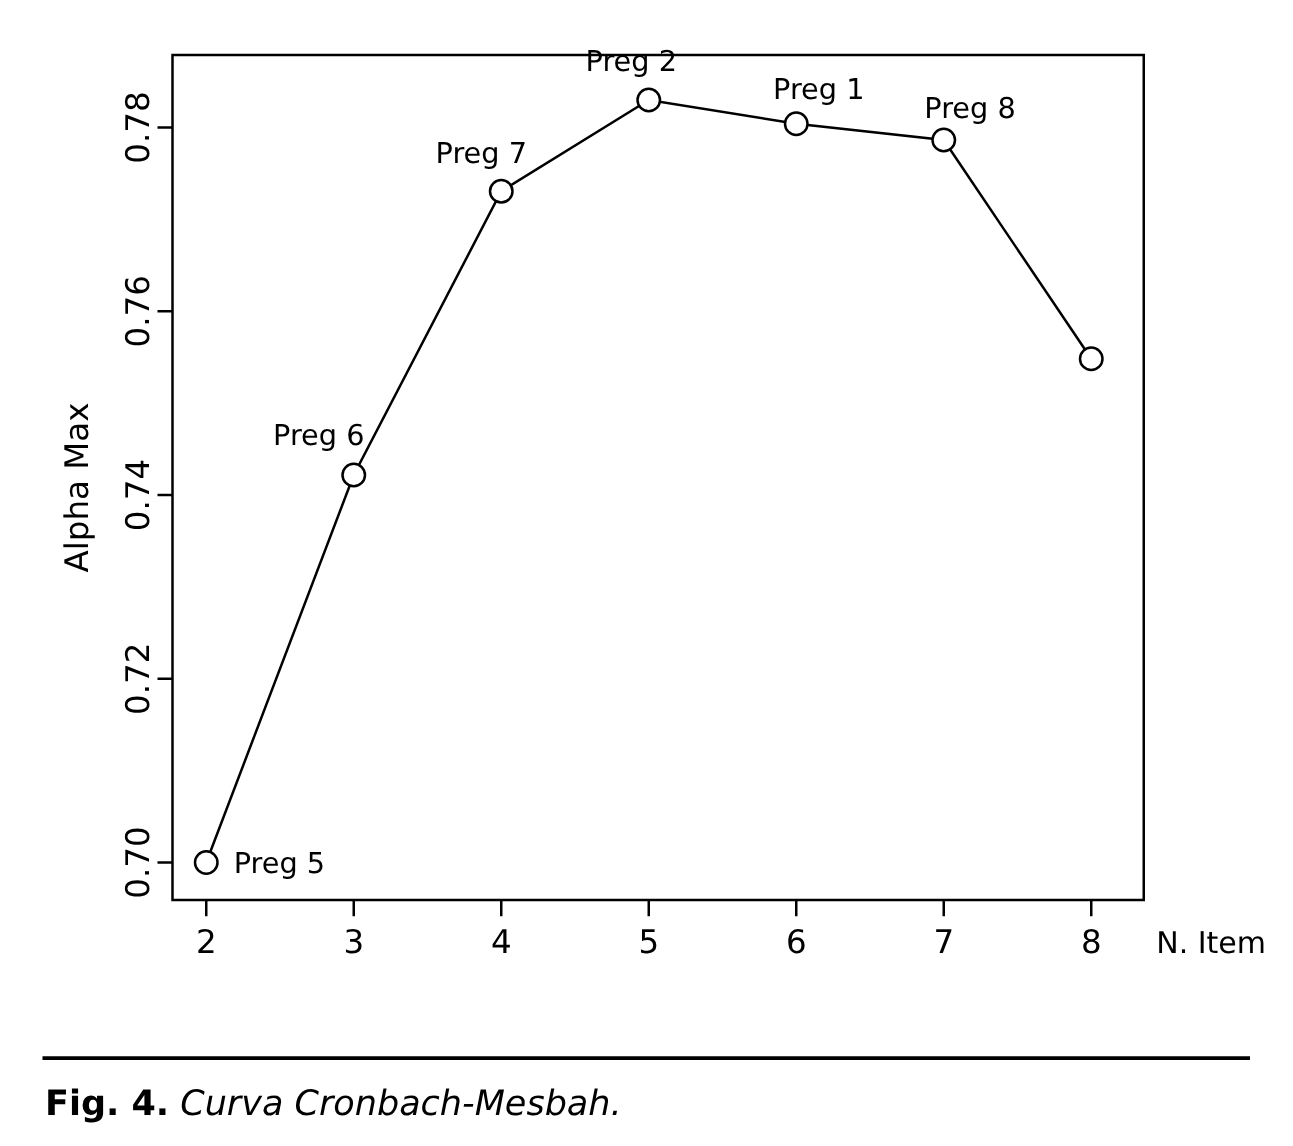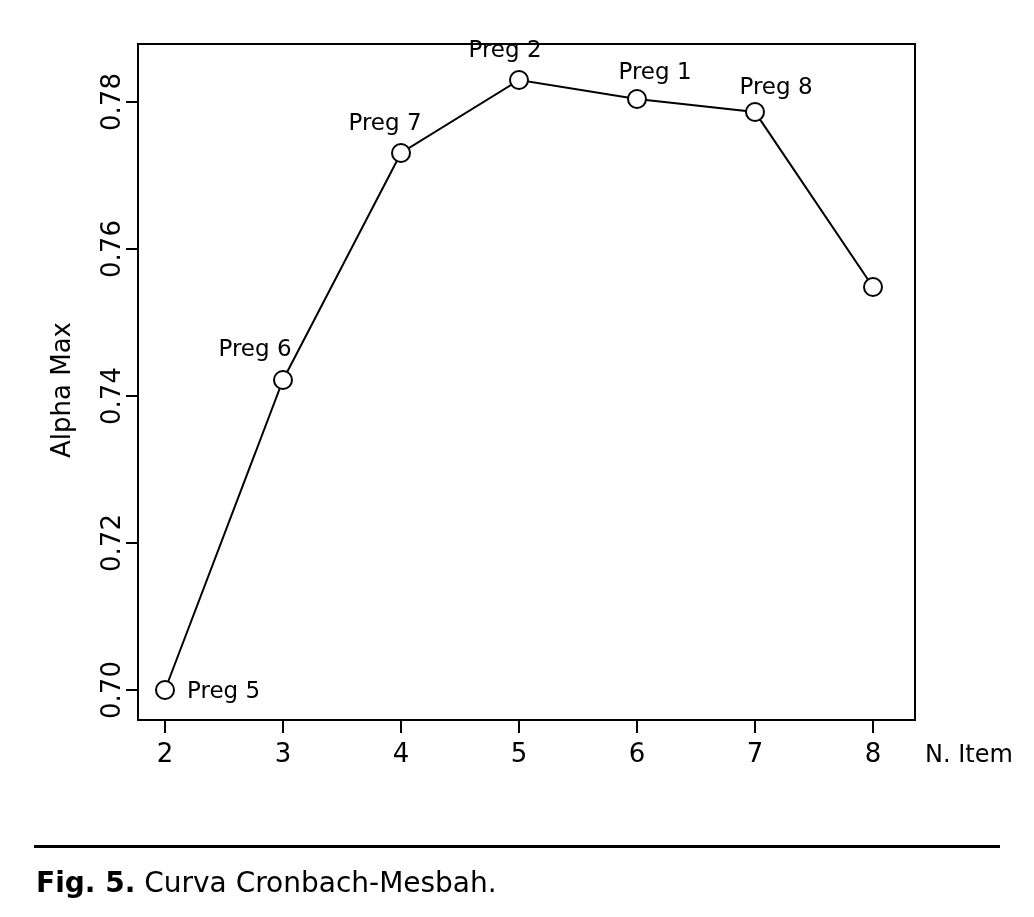--- a/index.html
+++ b/index.html
@@ -51,20 +51,21 @@
     font-size: 28px;
     font-family: "DejaVu Sans", sans-serif;
     color: #000;
     white-space: nowrap;
   }
   .caption-fig .fig-label {
     font-weight: bold;
   }
   .caption-fig .fig-text {
     font-weight: normal;
+    font-style: italic;
   }
 </style>
 </head>
 <body>
 
 <div id="figure">
 
   <svg id="plot-svg" width="1034" height="917" viewBox="0 0 1034 917">
 
     <rect x="138" y="44" width="777" height="676" fill="none" stroke="#000000" stroke-width="2"></rect>
@@ -127,17 +128,17 @@
       <text x="505" y="57" text-anchor="middle">Preg 2</text>
       <text x="655" y="79" text-anchor="middle">Preg 1</text>
       <text x="776" y="94" text-anchor="middle">Preg 8</text>
     </g>
   </svg>
 
 
   <div class="rule"></div>
 
   <div class="caption-fig">
-    <span class="fig-label">Fig. 5.</span>
+    <span class="fig-label">Fig. 4.</span>
     <span class="fig-text">Curva Cronbach-Mesbah.</span>
   </div>
 
 </div>
 
 </body></html>

